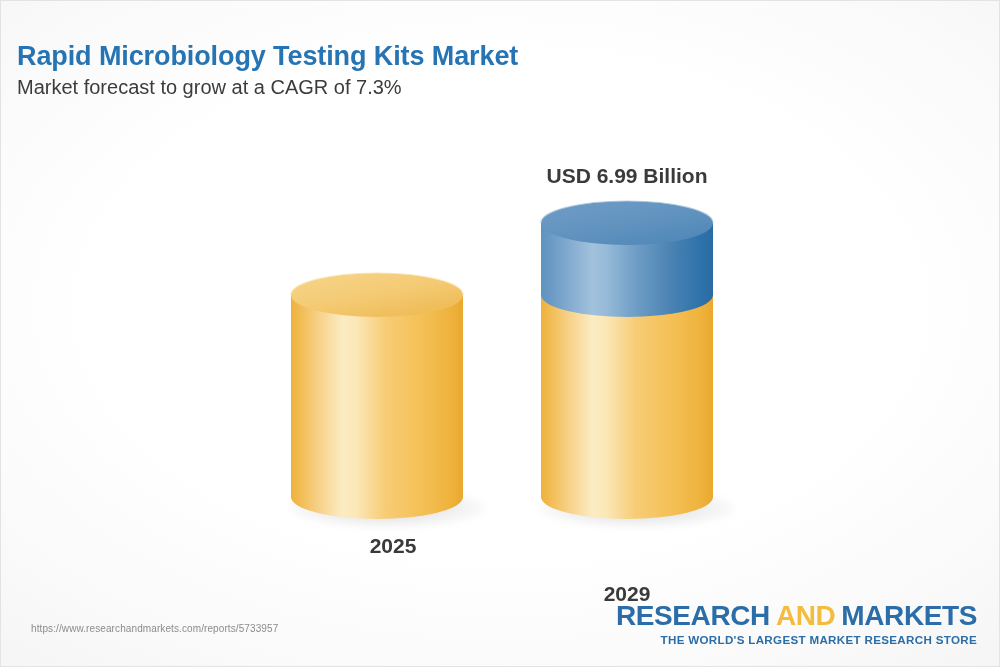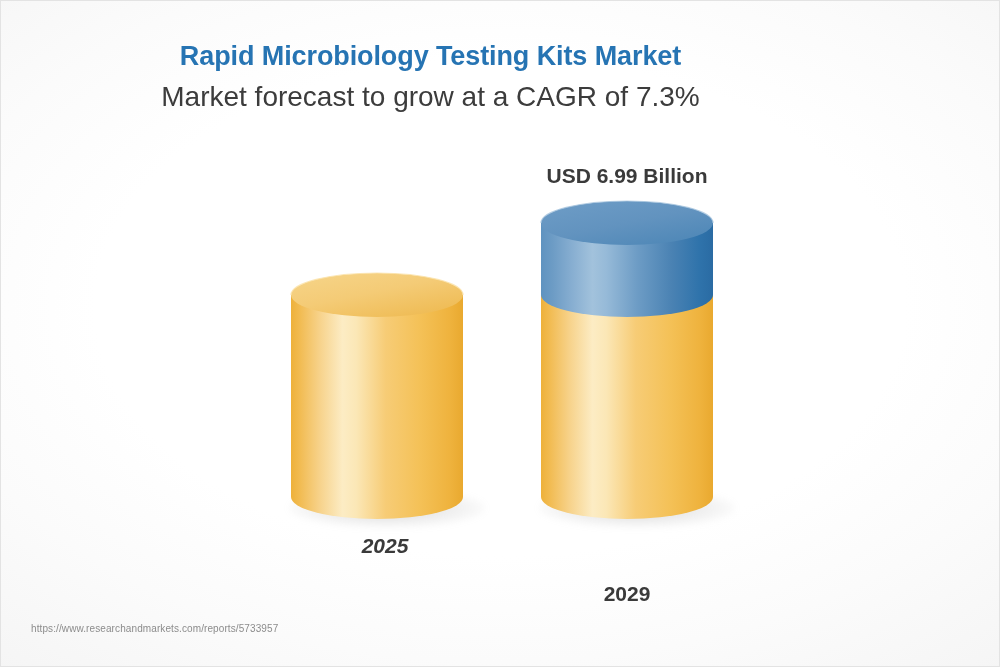--- a/index.html
+++ b/index.html
@@ -22,37 +22,35 @@
     background:
       radial-gradient(ellipse 78% 72% at 50% 46%, #ffffff 0%, #ffffff 52%, #fbfbfb 74%, #f5f5f5 100%);
     border: 1px solid #e3e3e3;
     overflow: hidden;
   }
 
   
   .header {
     position: absolute;
     top: 38px;
-    left: 4px;
+    left: 16px;
     width: 851px;
-    text-align: center;
   }
   .chart-title {
     font-size: 27px;
     font-weight: bold;
     color: #2674b3;
     letter-spacing: -0.1px;
     line-height: 34px;
   }
   .chart-subtitle {
-    font-size: 28px;
+    font-size: 20px;
     font-weight: normal;
     color: #3c3c3c;
     line-height: 28px;
-    margin-top: 10px;
   }
 
   
   .plot {
     position: absolute;
     left: 0;
     top: 0;
     width: 1000px;
     height: 667px;
   }
@@ -159,21 +157,21 @@
       </defs>
 
       <path d="M 4,24 L 4,226 A 86,22 0 0 0 176,226 L 176,24 Z" fill="url(#goldBody1)"></path>
 
       <ellipse cx="90" cy="24" rx="86" ry="22" fill="url(#goldTop1)"></ellipse>
 
       <path d="M 4,24 A 86,22 0 0 1 176,24" fill="none" stroke="#fae3ab" stroke-width="1.2" opacity="0.85"></path>
     </svg>
 
 
-    <div class="cat-label" style="left:284px; top:533px; width:200px;font-style:italic;">2025</div>
+    <div class="cat-label" style="left:292px; top:533px; width:200px;">2025</div>
 
     <div class="ground-shadow" style="left:538px; top:487px; width:196px; height:40px;"></div>
 
     <svg class="cyl" style="left:536px; top:198px;" width="180" height="324" viewBox="0 0 180 324">
       <defs>
         <linearGradient id="blueBody2" x1="0" y1="0" x2="1" y2="0">
           <stop offset="0" stop-color="#5f93c0"></stop>
           <stop offset="0.07" stop-color="#6d9cc5"></stop>
           <stop offset="0.18" stop-color="#87aed1"></stop>
           <stop offset="0.30" stop-color="#a2c2dc"></stop>
@@ -210,14 +208,18 @@
     </svg>
 
     <div class="value-label" style="left:526px; top:163px; width:200px;text-align:center;">USD 6.99 Billion</div>
 
     <div class="cat-label" style="left:526px; top:533px; width:200px;margin-top:48px;">2029</div>
 
   </div>
 
   <div class="footer-url">https://www.researchandmarkets.com/reports/5733957</div>
 
+  <div class="logo">
+    <div class="logo-main"><span>RESEARCH</span><span class="and" style="margin:0 6px;">AND</span><span>MARKETS</span></div>
+    <div class="logo-tag">THE WORLD'S LARGEST MARKET RESEARCH STORE</div>
+  </div>
 
 </div>
 
 </body></html>

